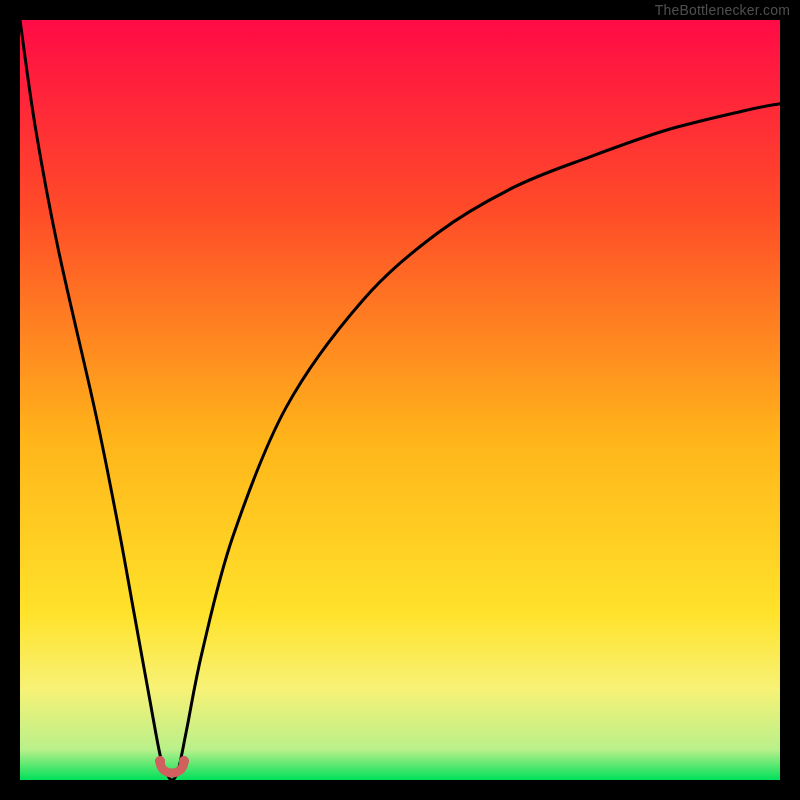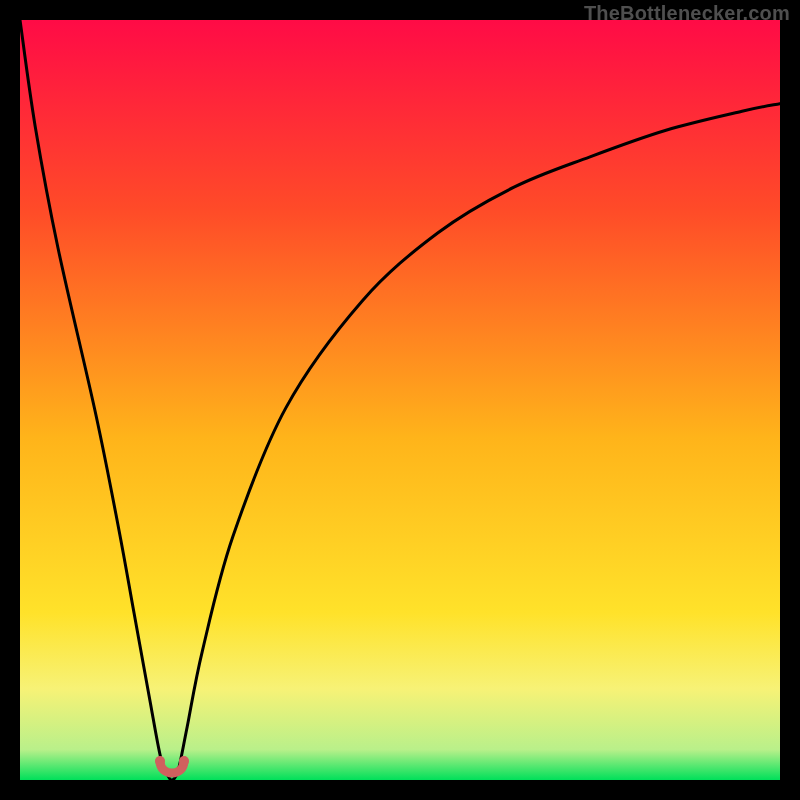--- a/index.html
+++ b/index.html
@@ -50,22 +50,22 @@
     height: 30px;
     transform: translate(-50%, -50%);
     pointer-events: none;
   }
   .dip-marker svg { width: 100%; height: 100%; }
   .watermark {
     position: absolute;
     top: 2px;
     right: 10px;
     color: #4f4f4f;
-    font-size: 20px;
-    font-weight: 700;
+    font-size: 14px;
+    font-weight: 400;
     letter-spacing: 0.2px;
     user-select: none;
   }
 </style>
 </head>
 <body>
 
 <div class="stage">
   <div class="watermark">TheBottlenecker.com</div>
 

